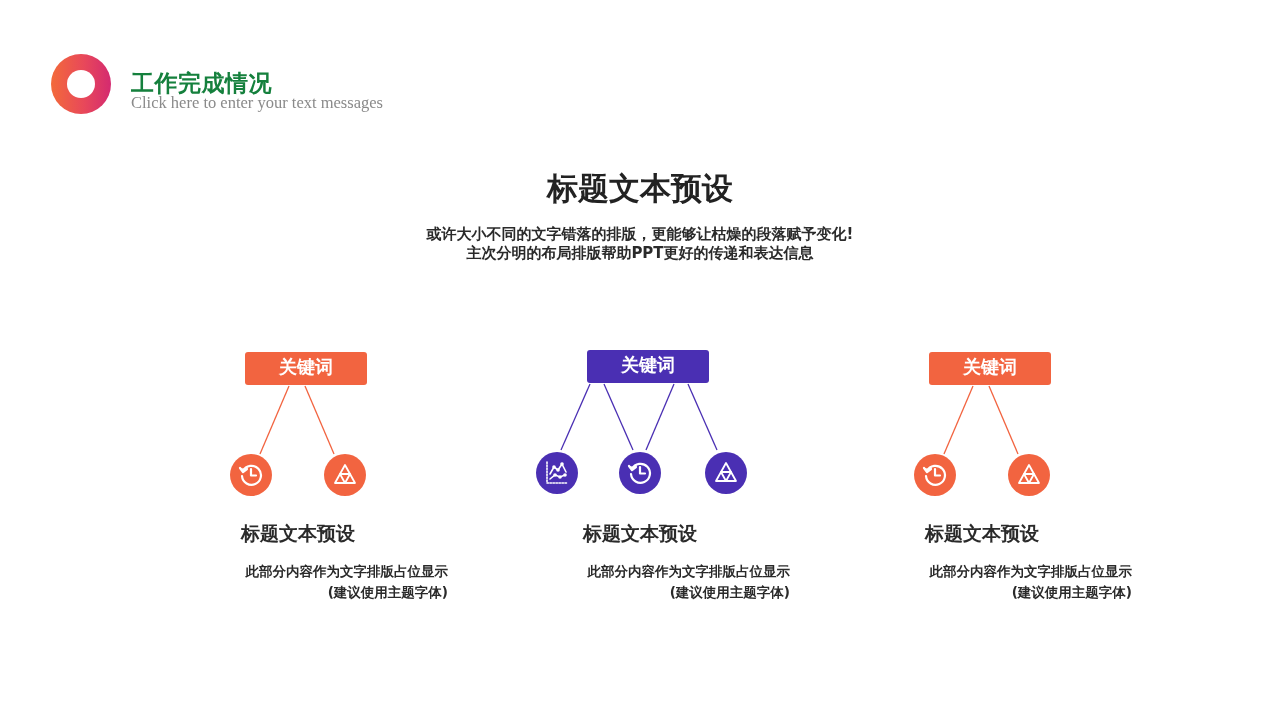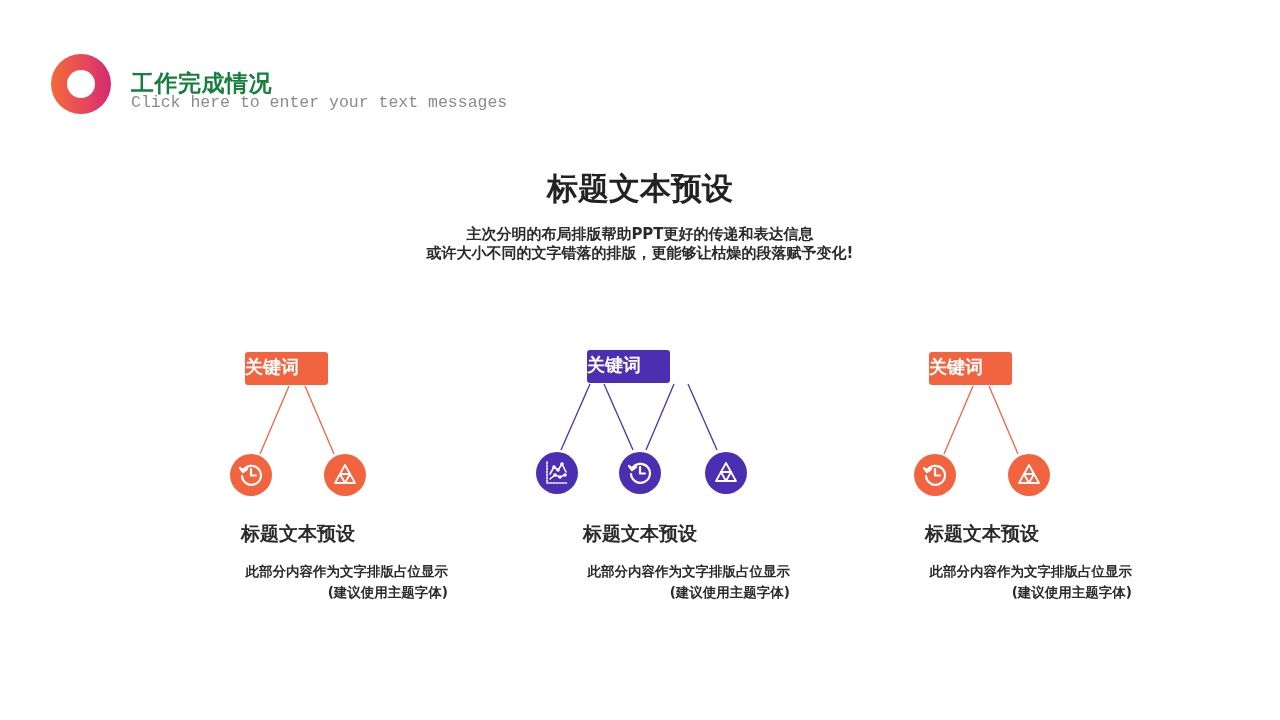--- a/index.html
+++ b/index.html
@@ -3,45 +3,45 @@
 <meta charset="utf-8">
 <style>
   html, body { margin:0; padding:0; }
   body { width:1280px; height:720px; background:#ffffff; position:relative; overflow:hidden;
          font-family:"DejaVu Sans","Liberation Sans",sans-serif; }
   .logo-ring { position:absolute; left:51px; top:54px; width:60px; height:60px; border-radius:50%;
                background:linear-gradient(90deg,#f36a3a 0%,#e8485a 55%,#d42a70 100%); }
   .logo-ring::after { content:""; position:absolute; left:16px; top:16px; width:28px; height:28px;
                       border-radius:50%; background:#fff; }
   .hdr-title { position:absolute; left:131px; top:68px; font-size:23px; font-weight:bold; color:#15803d; letter-spacing:0.5px; }
-  .hdr-sub { position:absolute; left:131px; top:93px; font-family:Liberation Mono, monospace; font-size:16.5px; color:#8a8a8a; }
+  .hdr-sub { position:absolute; left:131px; top:93px; font-family:Liberation Serif, serif; font-size:16.5px; color:#8a8a8a; }
   .main-title { position:absolute; left:0; width:1280px; top:168px; text-align:center; font-size:31px; font-weight:bold; color:#222; }
   .main-desc { position:absolute; left:0; width:1280px; top:225px; text-align:center; font-size:15px; font-weight:bold; color:#2a2a2a; line-height:19px; }
-  .kw-box { position:absolute; width:83px; height:33px; border-radius:3px; color:#fff; font-weight:bold; font-size:18px;
-            text-align:left; line-height:30px; }
+  .kw-box { position:absolute; width:122px; height:33px; border-radius:3px; color:#fff; font-weight:bold; font-size:18px;
+            text-align:center; line-height:30px; }
   .kw-orange { background:#f26440; }
   .kw-purple { background:#4a2fb3; }
   svg.lines { position:absolute; left:0; top:0; width:1280px; height:720px; pointer-events:none; }
   .icon-circle { position:absolute; width:42px; height:42px; border-radius:50%; display:flex; align-items:center; justify-content:center; }
   .ic-orange { background:#f26440; }
   .ic-purple { background:#4a2fb3; }
   .col-title { position:absolute; width:300px; text-align:center; font-size:19px; font-weight:bold; color:#2a2a2a; top:521px; }
   .col-desc { position:absolute; width:300px; text-align:right; font-size:13.5px; font-weight:bold; color:#2a2a2a; top:561px; line-height:21px; }
 </style>
 </head>
 <body>
 
 <div class="logo-ring"></div>
 <div class="hdr-title">工作完成情况</div>
 <div class="hdr-sub">Click here to enter your text messages</div>
 
 <div class="main-title">标题文本预设</div>
 <div class="main-desc">
+  <div>或许大小不同的文字错落的排版，更能够让枯燥的段落赋予变化!</div>
   <div>主次分明的布局排版帮助PPT更好的传递和表达信息</div>
-  <div>或许大小不同的文字错落的排版，更能够让枯燥的段落赋予变化!</div>
 </div>
 
 <svg class="lines">
   <g stroke="#f26440" stroke-width="1.3" fill="none">
     <line x1="289" y1="386" x2="260" y2="454"></line>
     <line x1="305" y1="386" x2="334" y2="454"></line>
     <line x1="973" y1="386" x2="944" y2="454"></line>
     <line x1="989" y1="386" x2="1018" y2="454"></line>
   </g>
   <g stroke="#4a2fb3" stroke-width="1.3" fill="none">

